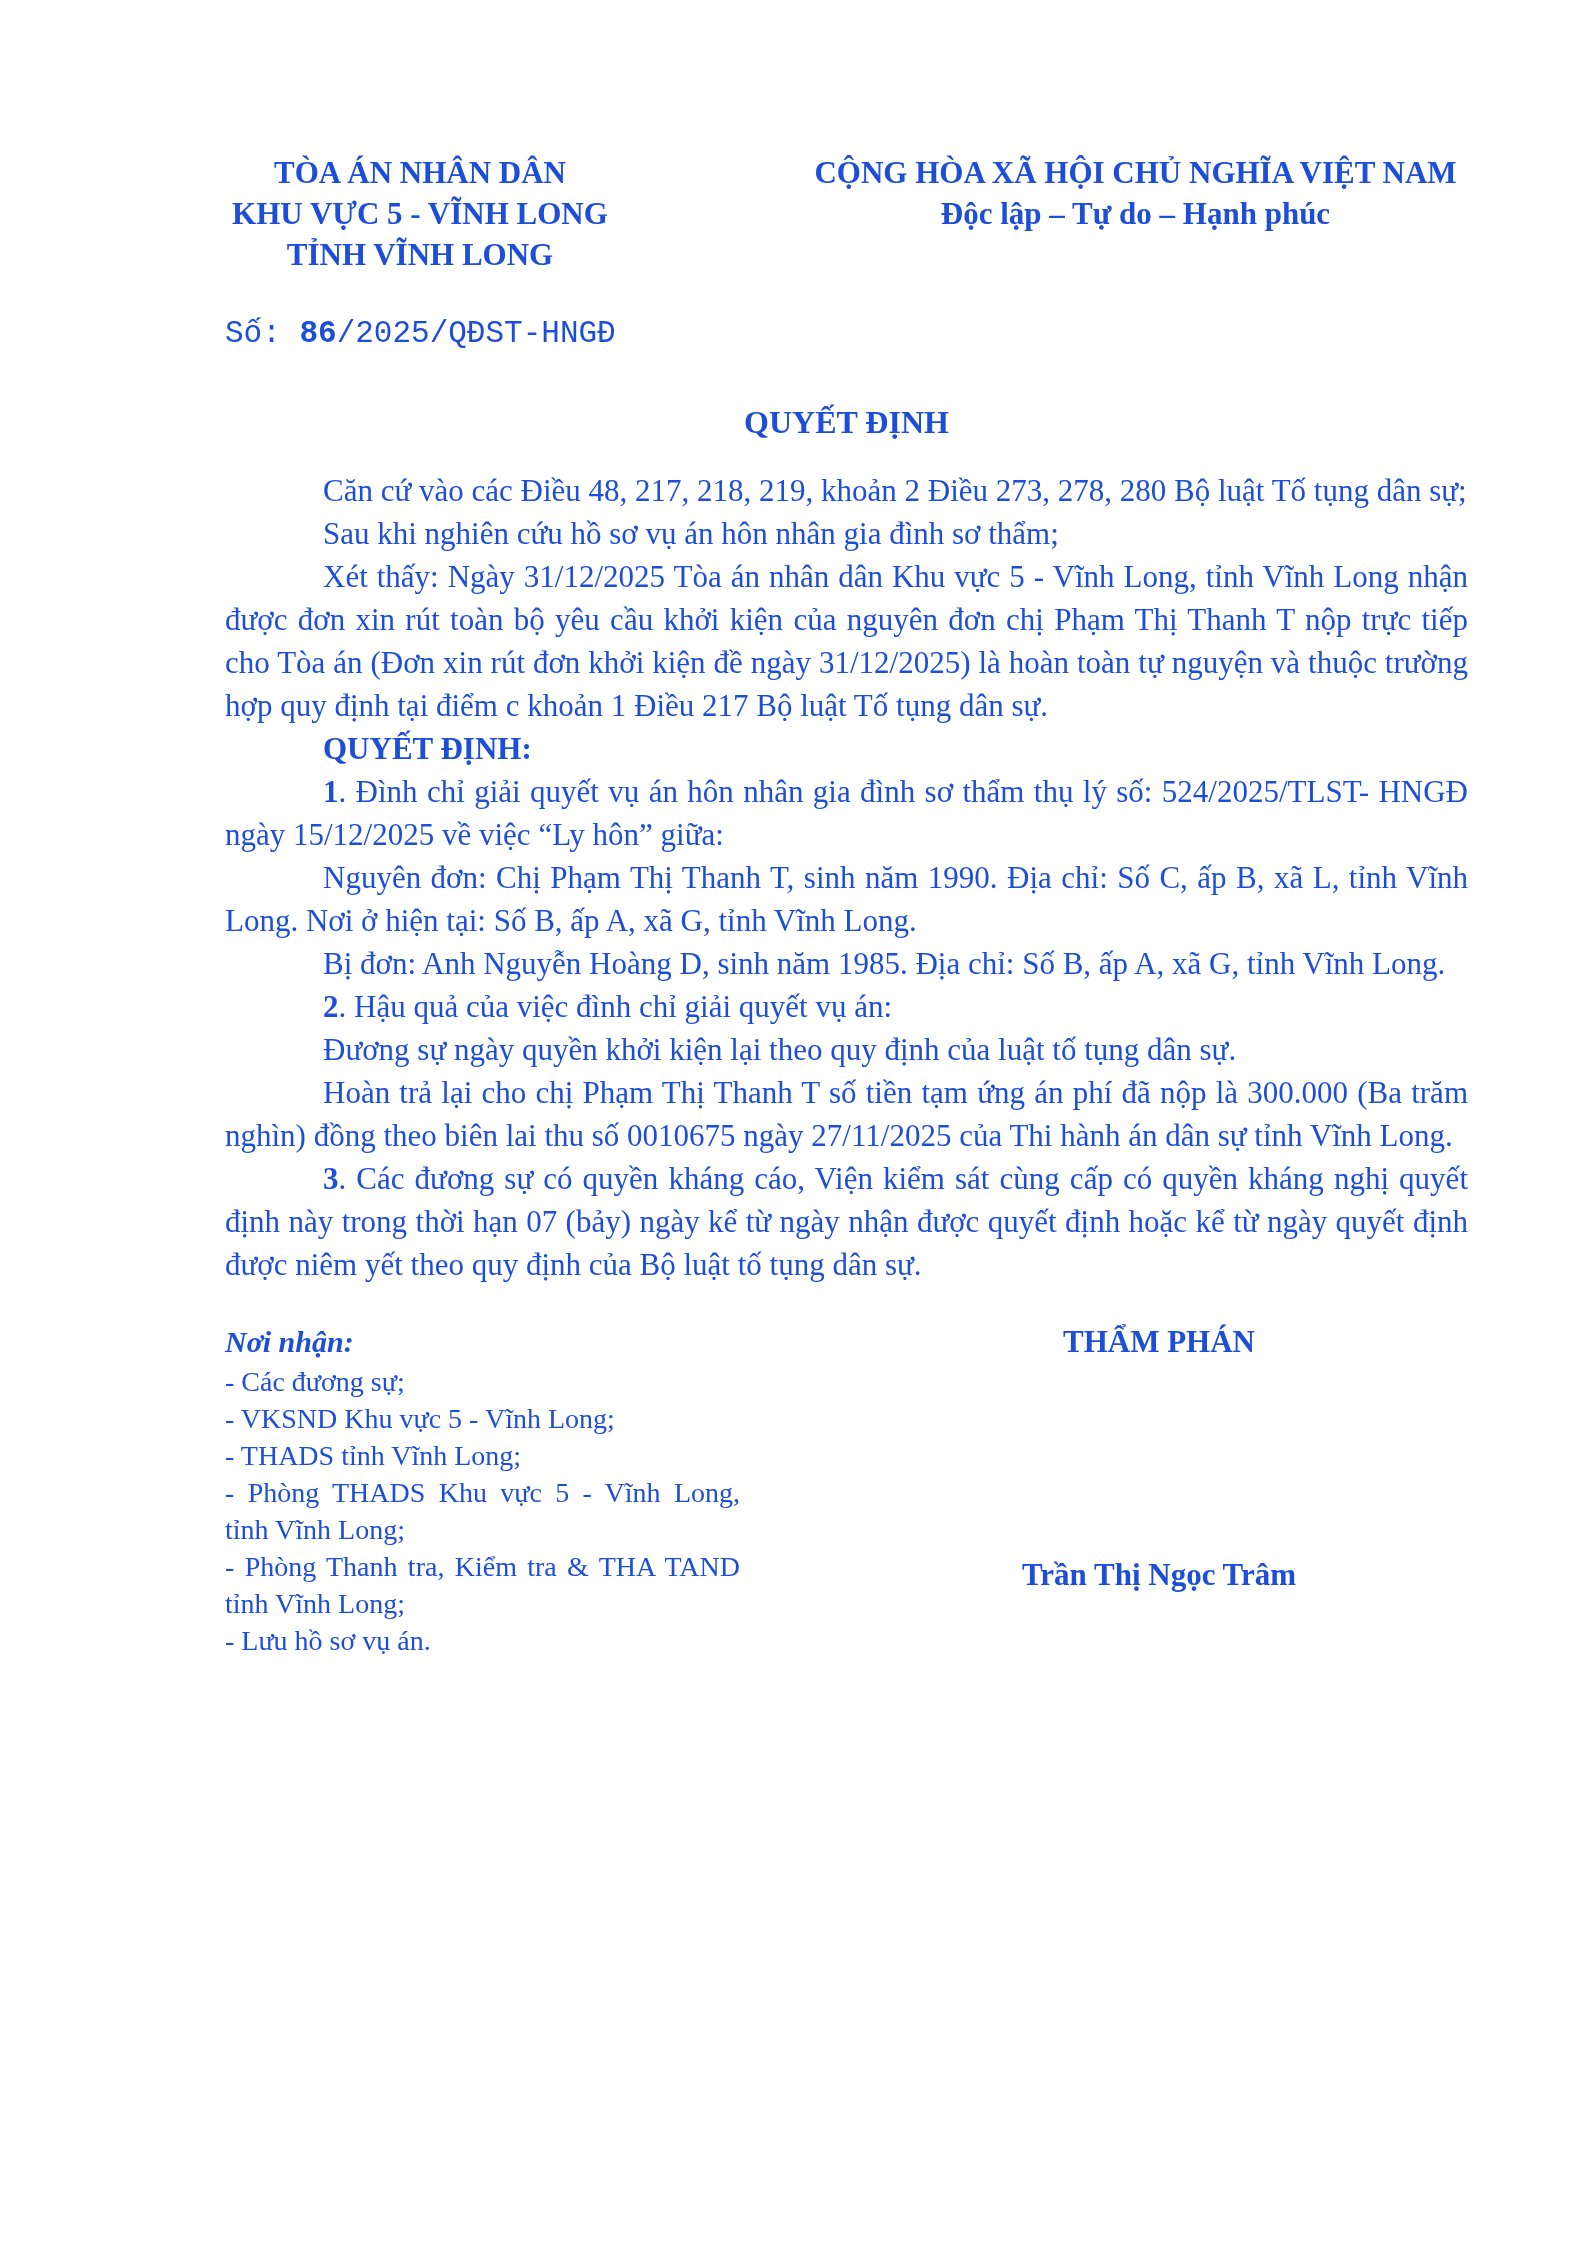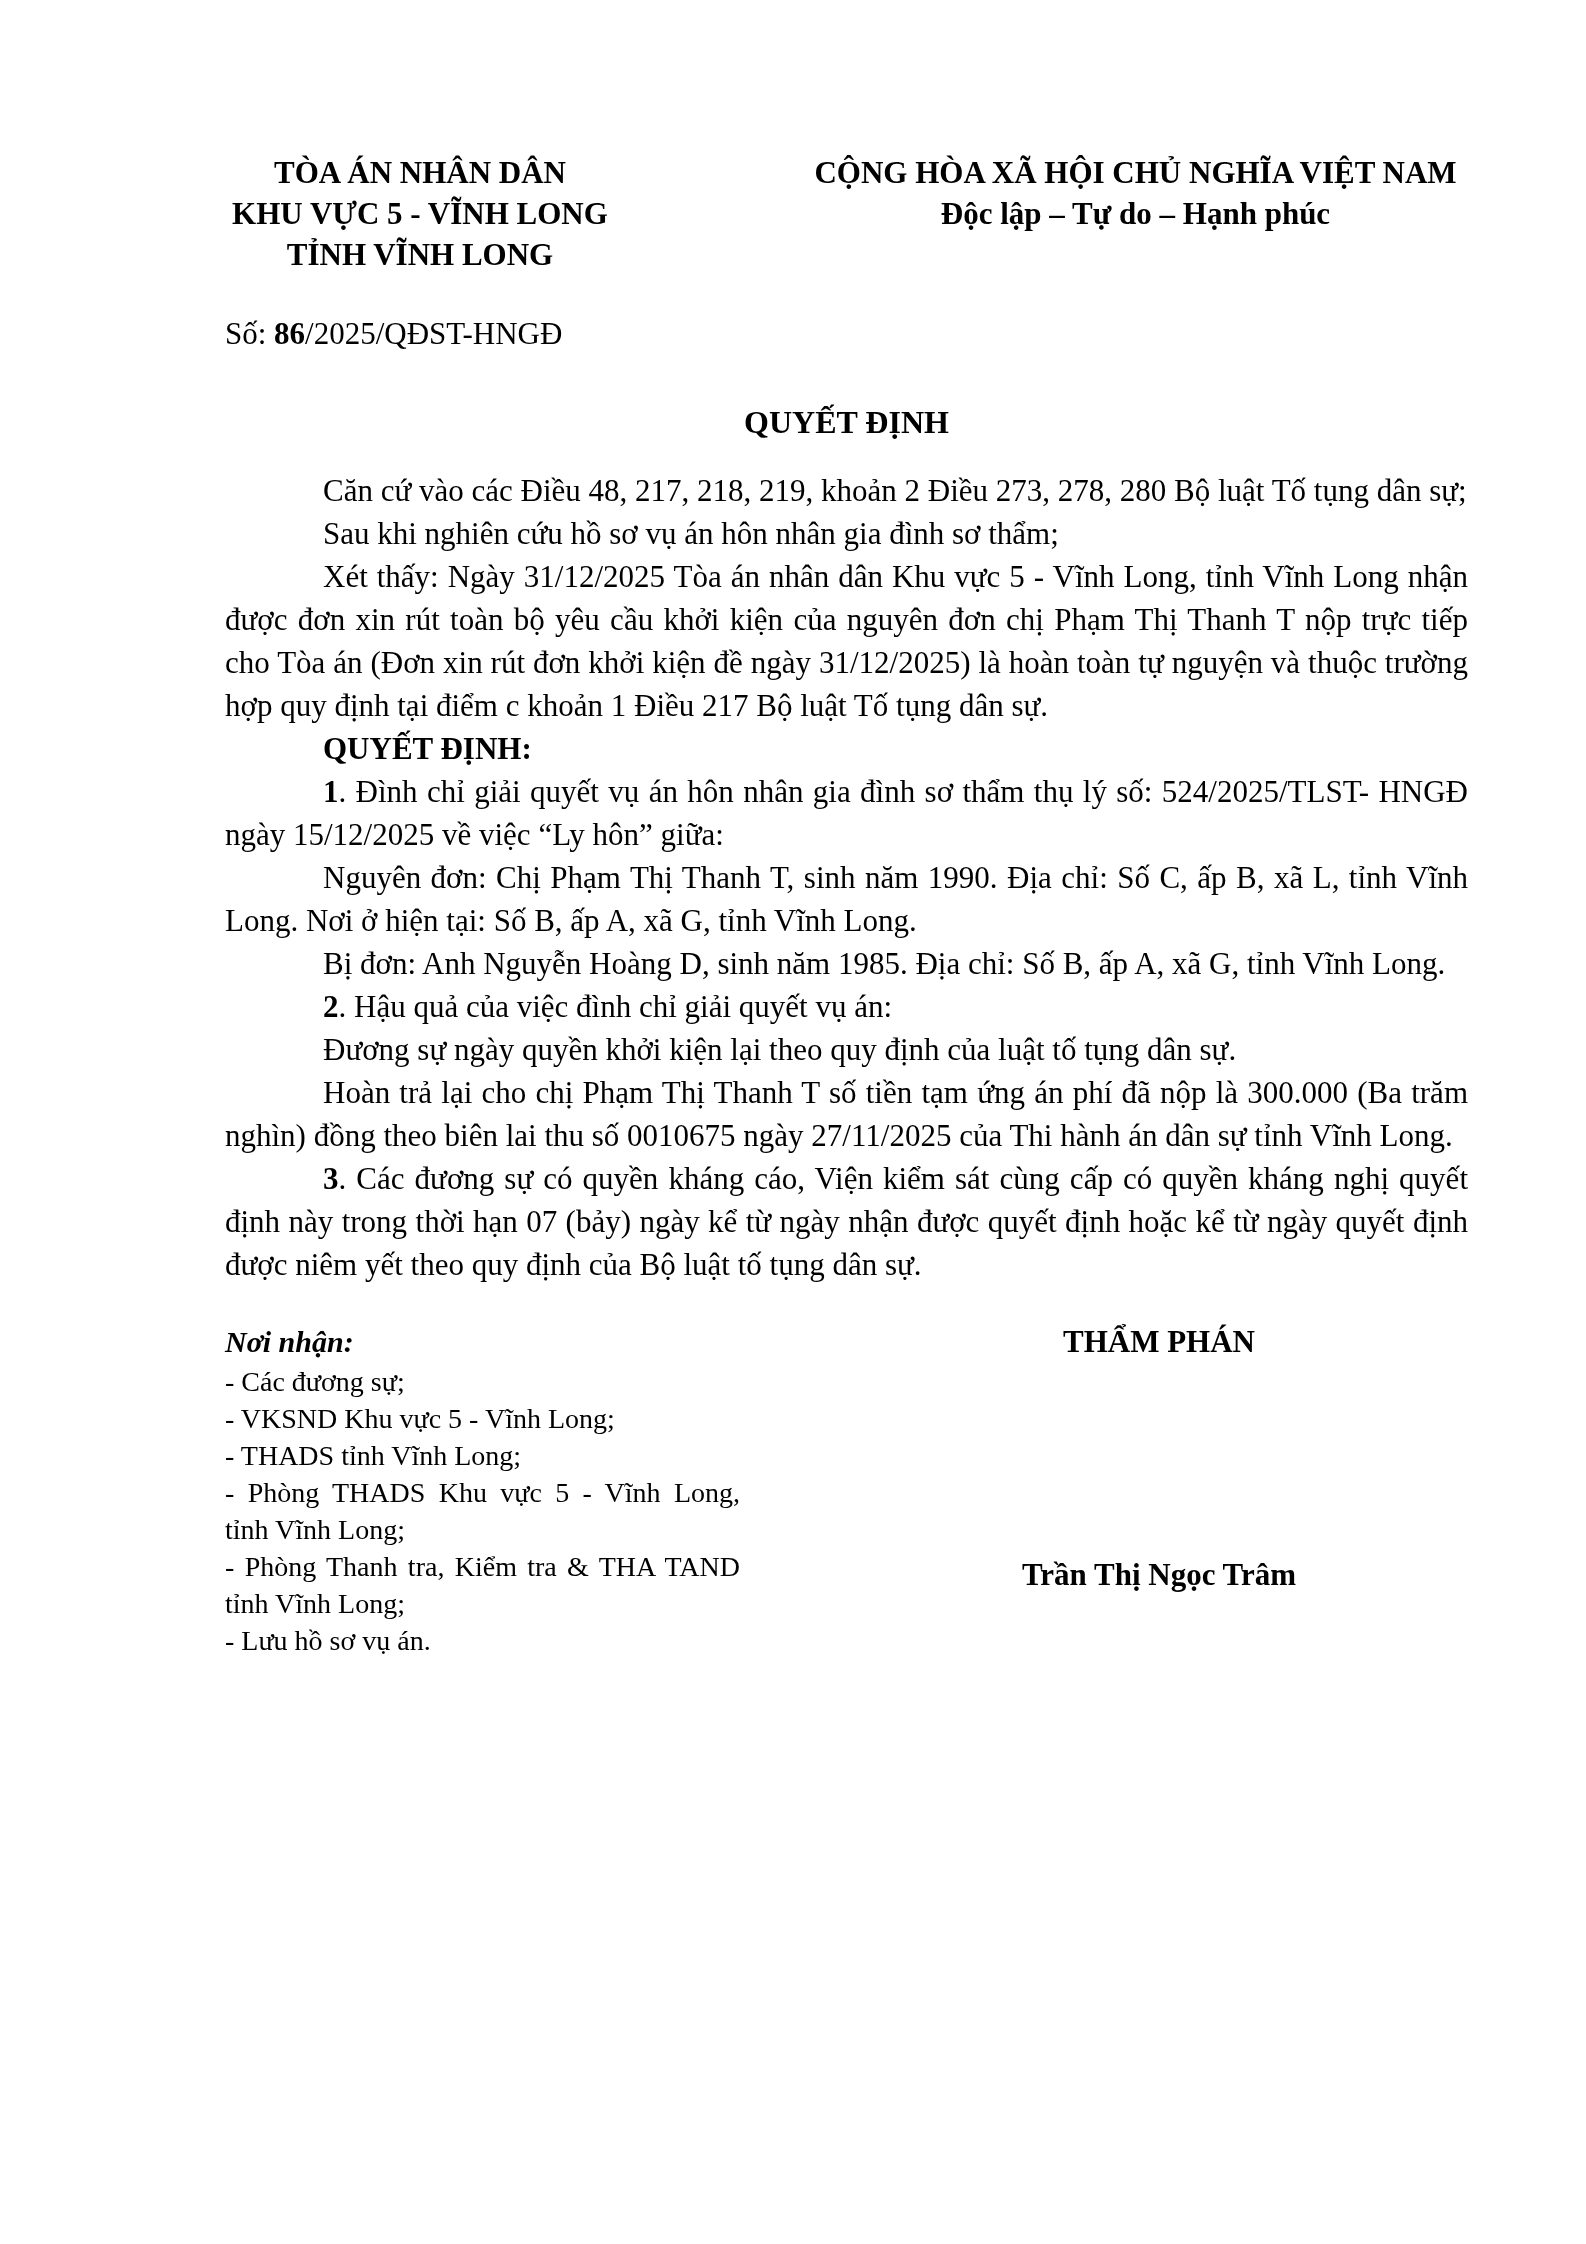--- a/index.html
+++ b/index.html
@@ -1,21 +1,21 @@
 <!DOCTYPE html>
 <html lang="vi"><head>
 <meta charset="utf-8">
 <style>
   html, body { margin: 0; padding: 0; background: #ffffff; }
   .page {
     position: relative;
     width: 1586px;
     height: 2244px;
     background: #ffffff;
-    color: #000000;
+    color: #1d4ed8;
     font-family: "Liberation Serif", "DejaVu Serif", serif;
     font-size: 31px;
     box-sizing: border-box;
     overflow: hidden;
   }
 
   
   .header-row { display: flex; padding-top: 152px; }
   .header-left {
     width: 470px;
@@ -34,20 +34,21 @@
   }
 
   
   .meta-row {
     display: flex;
     justify-content: space-between;
     margin-top: 37px;
     padding-left: 225px;
     padding-right: 72px;
     line-height: 43px;
+    font-family: Liberation Mono, monospace;
   }
   .doc-date { font-style: italic; }
 
   
   .content { margin-left: 225px; margin-right: 118px; }
 
   .doc-title {
     text-align: center;
     font-weight: bold;
     font-size: 32px;

